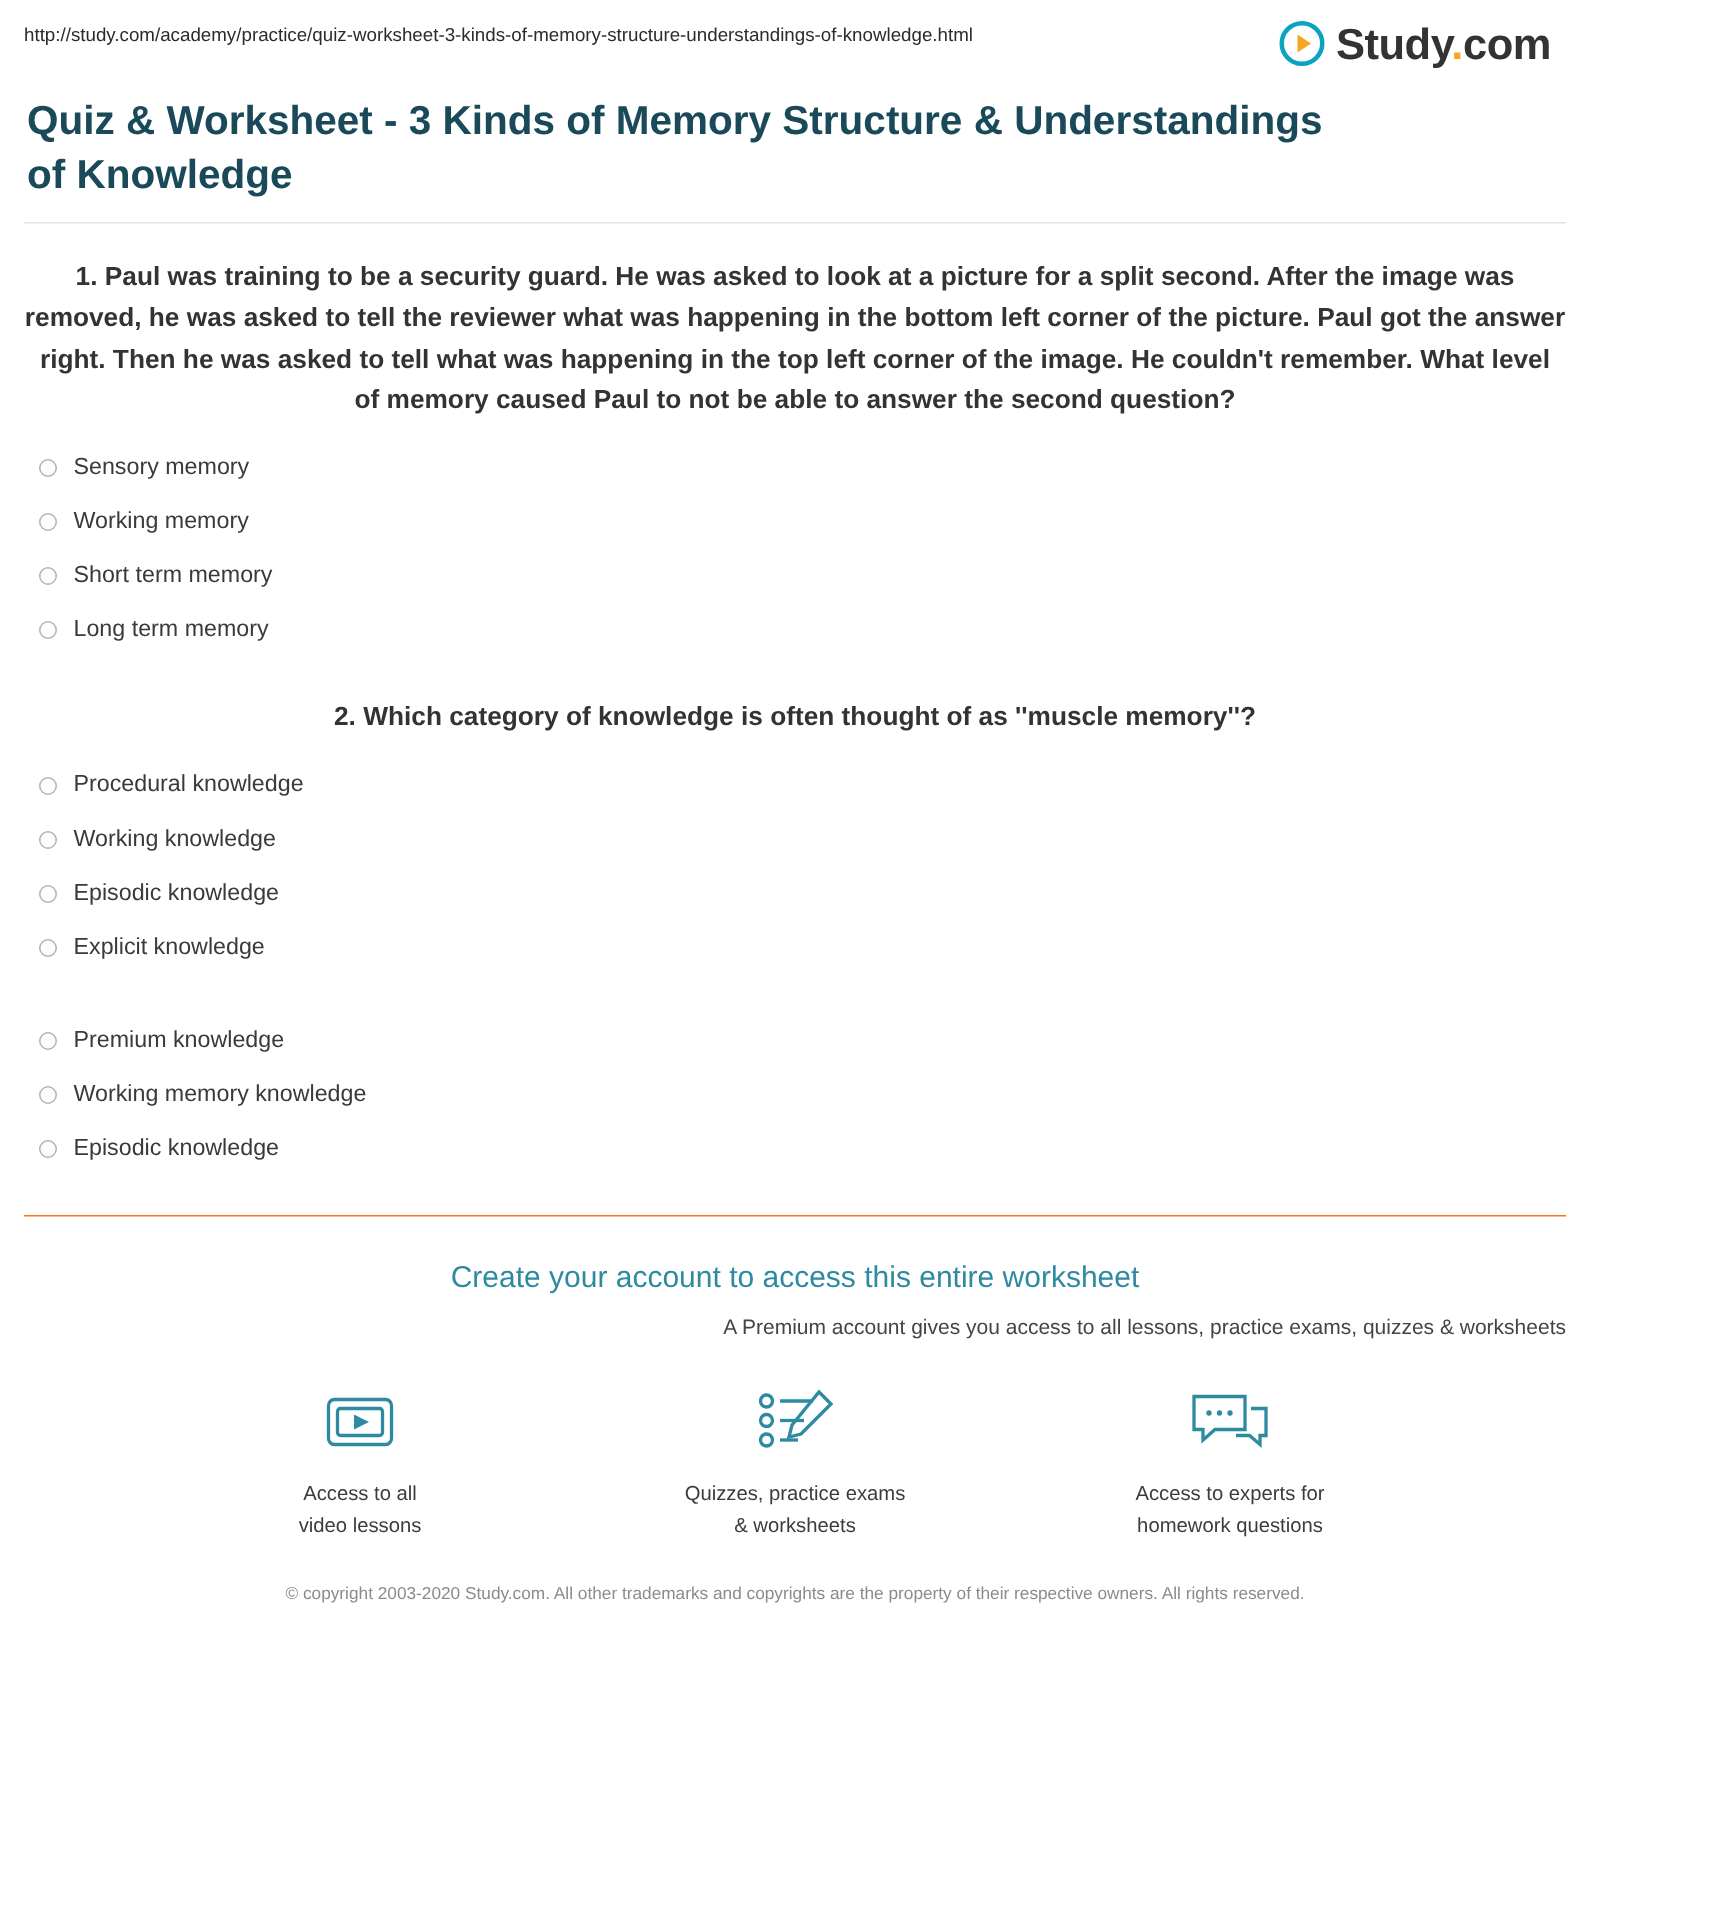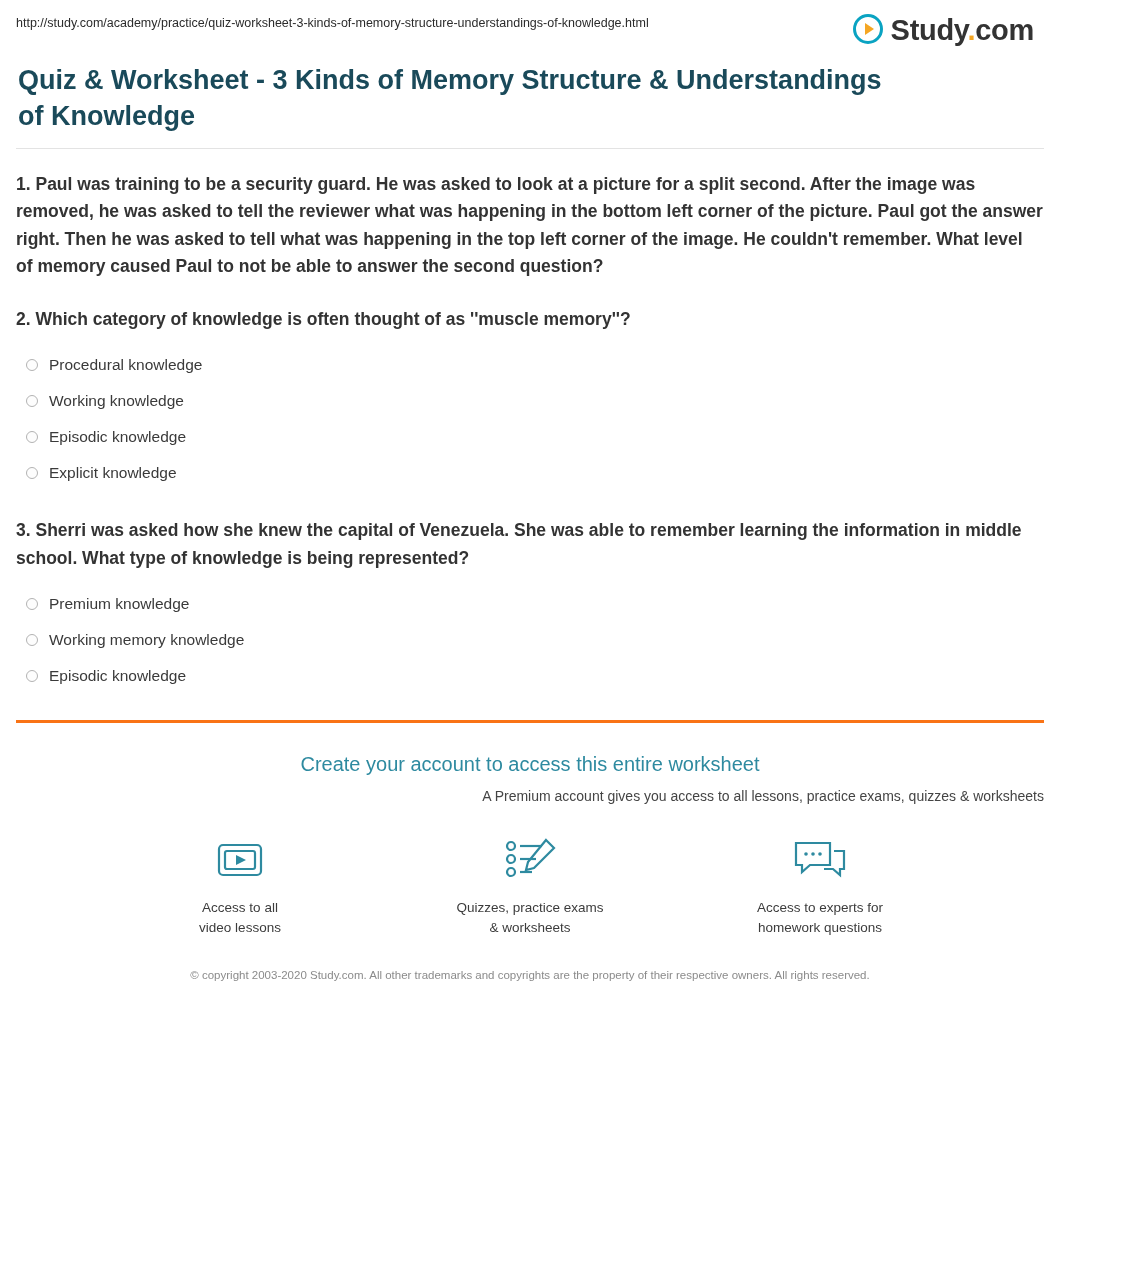--- a/index.html
+++ b/index.html
@@ -79,21 +79,21 @@
     max-width: 880px;
   }
   .hr {
     border: 0;
     border-top: 1px solid #e3e3e3;
     margin: 0 0 0 0;
   }
 
   
   .questions { padding-top: 22px; }
-  .question-block { margin-bottom: 26px; }
+  .question-block { margin-bottom: 26px; text-align: center; }
   .question-text {
     font-size: 17.5px;
     font-weight: bold;
     line-height: 1.55;
     color: #333333;
     margin: 0 0 14px 0;
   }
   .answers { margin: 0; padding: 0; list-style: none; }
   .answer {
     display: flex;
@@ -110,21 +110,21 @@
     flex: none;
   }
   .answer-label {
     font-size: 15.5px;
     color: #3a3a3a;
     line-height: 1.3;
   }
 
   
   .promo {
-    border-top: 3px solid #f97316;
+    border-top: 1px solid #f97316;
     margin-top: 18px;
     padding-top: 30px;
     text-align: center;
   }
   .promo-title {
     font-size: 20px;
     color: #2e8aa0;
     margin-bottom: 12px;
   }
   .promo-sub {
@@ -175,20 +175,38 @@
     </div>
   </div>
 
   <h1 class="title">Quiz &amp; Worksheet - 3 Kinds of Memory Structure &amp; Understandings of Knowledge</h1>
   <hr class="hr">
 
   <div class="questions">
 
     <div class="question-block">
       <p class="question-text">1. Paul was training to be a security guard. He was asked to look at a picture for a split second. After the image was removed, he was asked to tell the reviewer what was happening in the bottom left corner of the picture. Paul got the answer right. Then he was asked to tell what was happening in the top left corner of the image. He couldn't remember. What level of memory caused Paul to not be able to answer the second question?</p>
+      <ul class="answers">
+        <li class="answer">
+          <span class="radio"></span>
+          <span class="answer-label">Sensory memory</span>
+        </li>
+        <li class="answer">
+          <span class="radio"></span>
+          <span class="answer-label">Working memory</span>
+        </li>
+        <li class="answer">
+          <span class="radio"></span>
+          <span class="answer-label">Short term memory</span>
+        </li>
+        <li class="answer">
+          <span class="radio"></span>
+          <span class="answer-label">Long term memory</span>
+        </li>
+      </ul>
     </div>
 
     <div class="question-block">
       <p class="question-text">2. Which category of knowledge is often thought of as ''muscle memory''?</p>
       <ul class="answers">
         <li class="answer">
           <span class="radio"></span>
           <span class="answer-label">Procedural knowledge</span>
         </li>
         <li class="answer">
@@ -200,21 +218,20 @@
           <span class="answer-label">Episodic knowledge</span>
         </li>
         <li class="answer">
           <span class="radio"></span>
           <span class="answer-label">Explicit knowledge</span>
         </li>
       </ul>
     </div>
 
     <div class="question-block">
-      <p class="question-text">3. Sherri was asked how she knew the capital of Venezuela. She was able to remember learning the information in middle school. What type of knowledge is being represented?</p>
       <ul class="answers">
         <li class="answer">
           <span class="radio"></span>
           <span class="answer-label">Premium knowledge</span>
         </li>
         <li class="answer">
           <span class="radio"></span>
           <span class="answer-label">Working memory knowledge</span>
         </li>
         <li class="answer">

